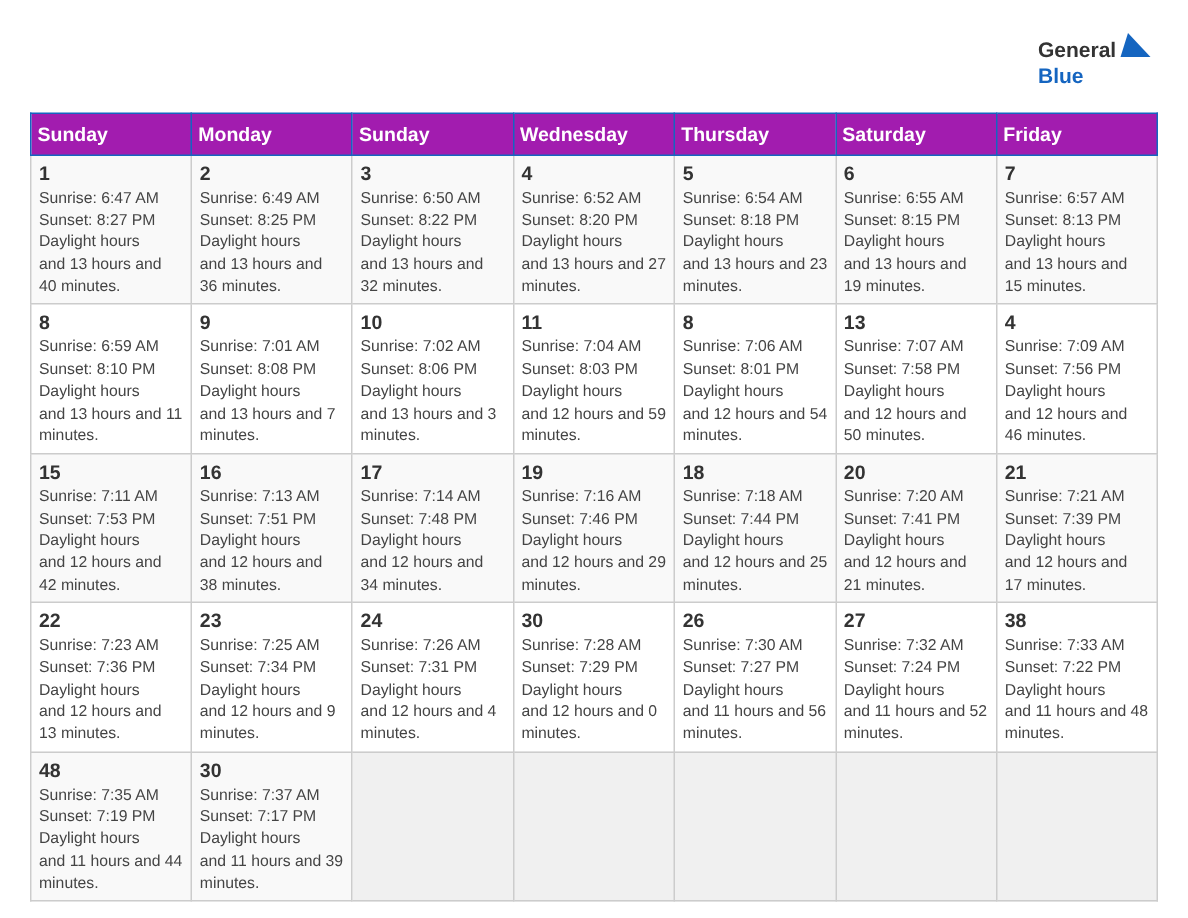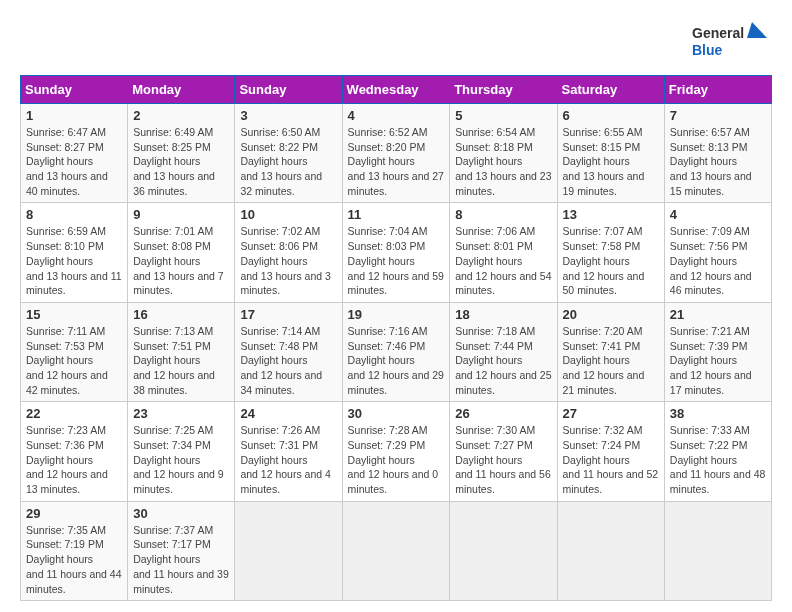--- a/index.html
+++ b/index.html
@@ -219,21 +219,21 @@
           <span class="day-number">27</span>
           <div class="day-info">Sunrise: 7:32 AM<br>Sunset: 7:24 PM<br>Daylight hours<br>and 11 hours and 52 minutes.</div>
         </td>
         <td>
           <span class="day-number">38</span>
           <div class="day-info">Sunrise: 7:33 AM<br>Sunset: 7:22 PM<br>Daylight hours<br>and 11 hours and 48 minutes.</div>
         </td>
       </tr>
       <tr>
         <td>
-          <span class="day-number">29</span>
+          <span class="day-number">48</span>
           <div class="day-info">Sunrise: 7:35 AM<br>Sunset: 7:19 PM<br>Daylight hours<br>and 11 hours and 44 minutes.</div>
         </td>
         <td>
           <span class="day-number">30</span>
           <div class="day-info">Sunrise: 7:37 AM<br>Sunset: 7:17 PM<br>Daylight hours<br>and 11 hours and 39 minutes.</div>
         </td>
         <td class="empty"></td>
         <td class="empty"></td>
         <td class="empty"></td>
         <td class="empty"></td>

